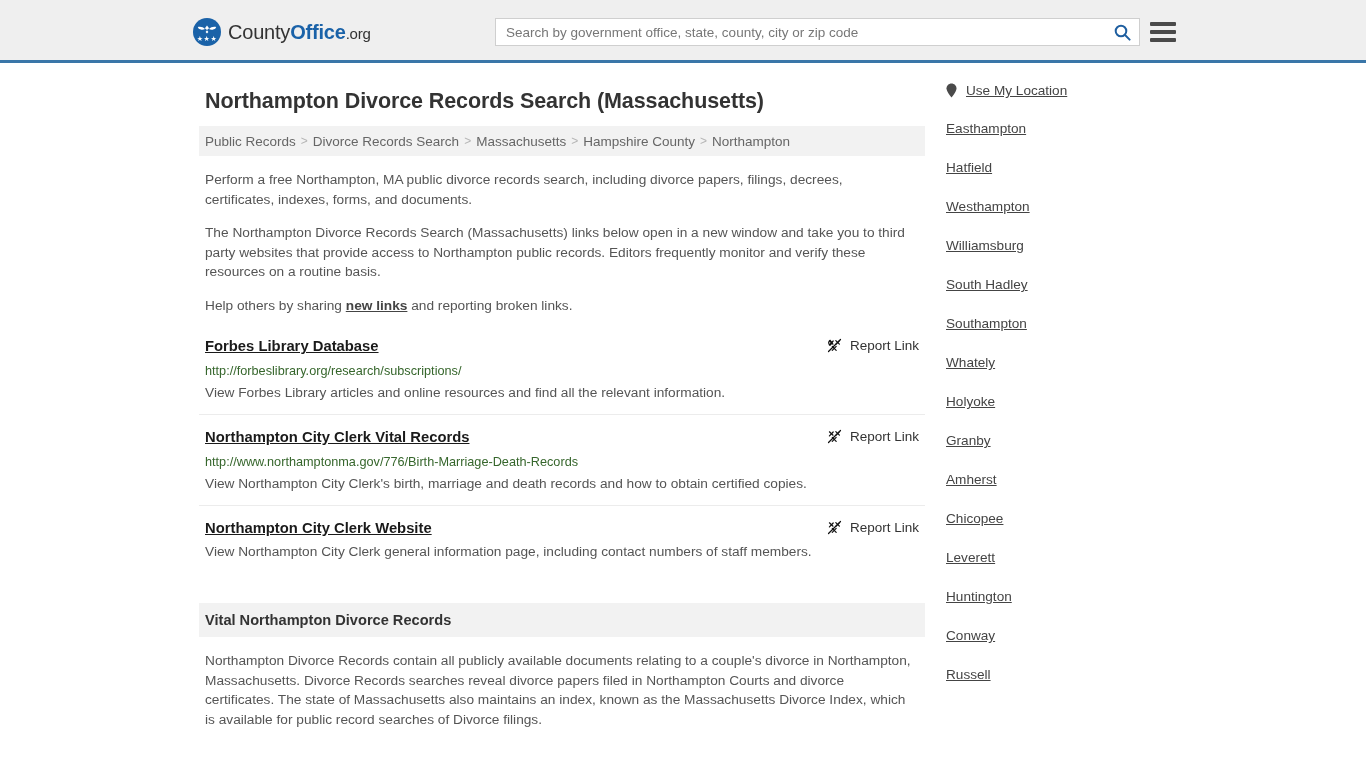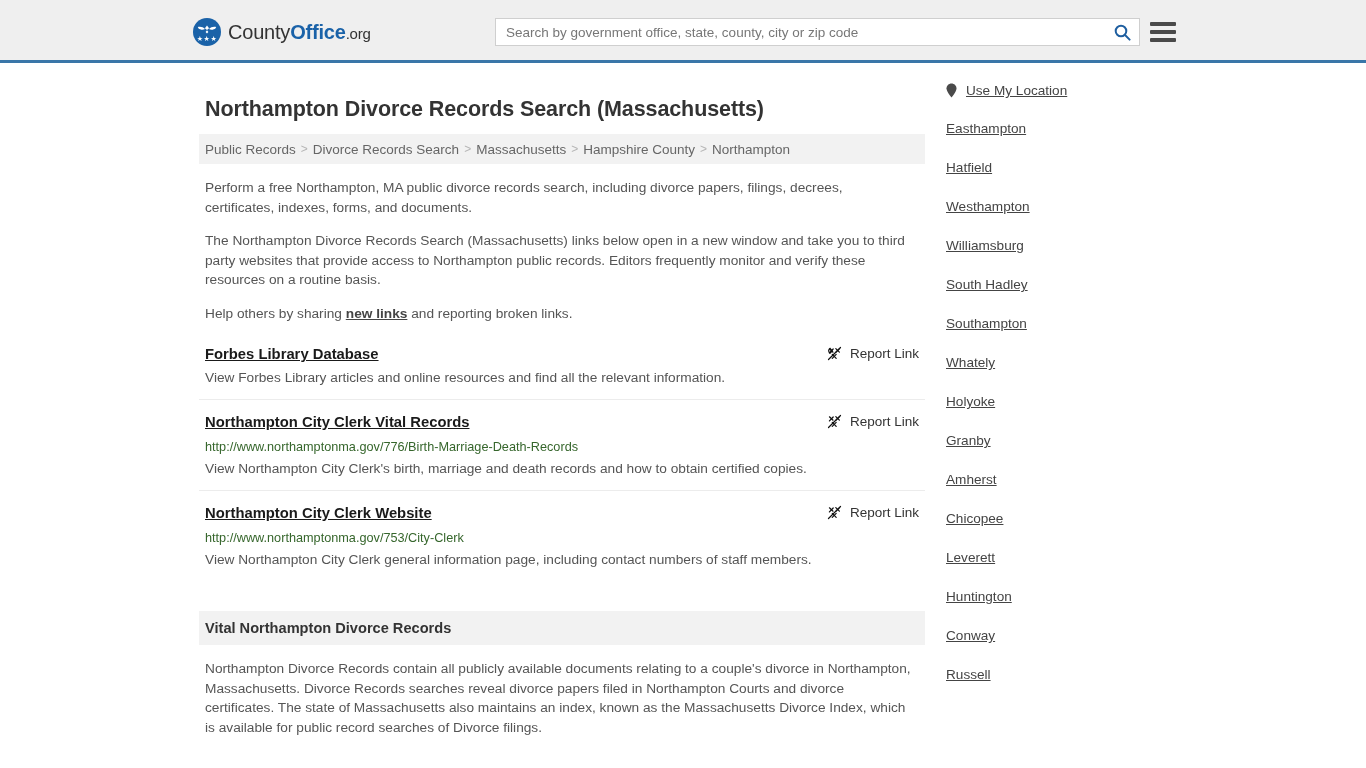--- a/index.html
+++ b/index.html
@@ -112,21 +112,21 @@
   }
 
   
   #page {
     position: relative;
     width: 1366px;
     height: 705px;
   }
   #content-col {
     position: absolute;
-    left: 199px; top: 8px;
+    left: 199px; top: 0;
     width: 726px;
   }
   #side-col {
     position: absolute;
     left: 940px; top: 0;
     width: 230px;
   }
 
   h1#page-title {
     margin: 0;
@@ -347,20 +347,21 @@
               <path d="M2.6 7.4 L6.6 3.2" stroke="#111" stroke-width="1.3" stroke-linecap="round"></path>
               <path d="M9.4 2.8 L13.2 6.6" stroke="#111" stroke-width="1.3" stroke-linecap="round"></path>
               <path d="M9.4 6.8 L13.4 2.8" stroke="#111" stroke-width="1.3" stroke-linecap="round"></path>
               <path d="M5.6 9.0 L9.8 13.2" stroke="#111" stroke-width="1.3" stroke-linecap="round"></path>
               <path d="M5.6 13.2 L9.8 9.0" stroke="#111" stroke-width="1.3" stroke-linecap="round"></path>
               <line x1="1.6" y1="14.4" x2="14.4" y2="1.6" stroke="#111" stroke-width="1.3" stroke-linecap="round"></line>
             </svg>
             <span class="rl-label">Report Link</span>
           </a>
         </div>
+        <div class="result-url">http://forbeslibrary.org/research/subscriptions/</div>
         <div class="result-desc">View Forbes Library articles and online resources and find all the relevant information.</div>
       </div>
 
       <div class="result">
         <div class="result-head">
           <a class="result-title" href="#">Northampton City Clerk Vital Records</a>
           <a class="report-link" href="#">
             <svg width="15" height="15" viewBox="0 0 16 16">
               <path d="M2.6 3.0 L6.4 6.6" stroke="#111" stroke-width="1.3" stroke-linecap="round"></path>
               <path d="M2.6 7.4 L6.6 3.2" stroke="#111" stroke-width="1.3" stroke-linecap="round"></path>
@@ -386,21 +387,20 @@
               <path d="M2.6 7.4 L6.6 3.2" stroke="#111" stroke-width="1.3" stroke-linecap="round"></path>
               <path d="M9.4 2.8 L13.2 6.6" stroke="#111" stroke-width="1.3" stroke-linecap="round"></path>
               <path d="M9.4 6.8 L13.4 2.8" stroke="#111" stroke-width="1.3" stroke-linecap="round"></path>
               <path d="M5.6 9.0 L9.8 13.2" stroke="#111" stroke-width="1.3" stroke-linecap="round"></path>
               <path d="M5.6 13.2 L9.8 9.0" stroke="#111" stroke-width="1.3" stroke-linecap="round"></path>
               <line x1="1.6" y1="14.4" x2="14.4" y2="1.6" stroke="#111" stroke-width="1.3" stroke-linecap="round"></line>
             </svg>
             <span class="rl-label">Report Link</span>
           </a>
         </div>
-        <div class="result-url">http://www.northamptonma.gov/753/City-Clerk</div>
         <div class="result-desc">View Northampton City Clerk general information page, including contact numbers of staff members.</div>
       </div>
 
     </div>
 
     <div class="panel-head">Vital Northampton Divorce Records</div>
     <div class="panel-body">Northampton Divorce Records contain all publicly available documents relating to a couple's divorce in Northampton, Massachusetts. Divorce Records searches reveal divorce papers filed in Northampton Courts and divorce certificates. The state of Massachusetts also maintains an index, known as the Massachusetts Divorce Index, which is available for public record searches of Divorce filings.</div>
 
   </div>
 

